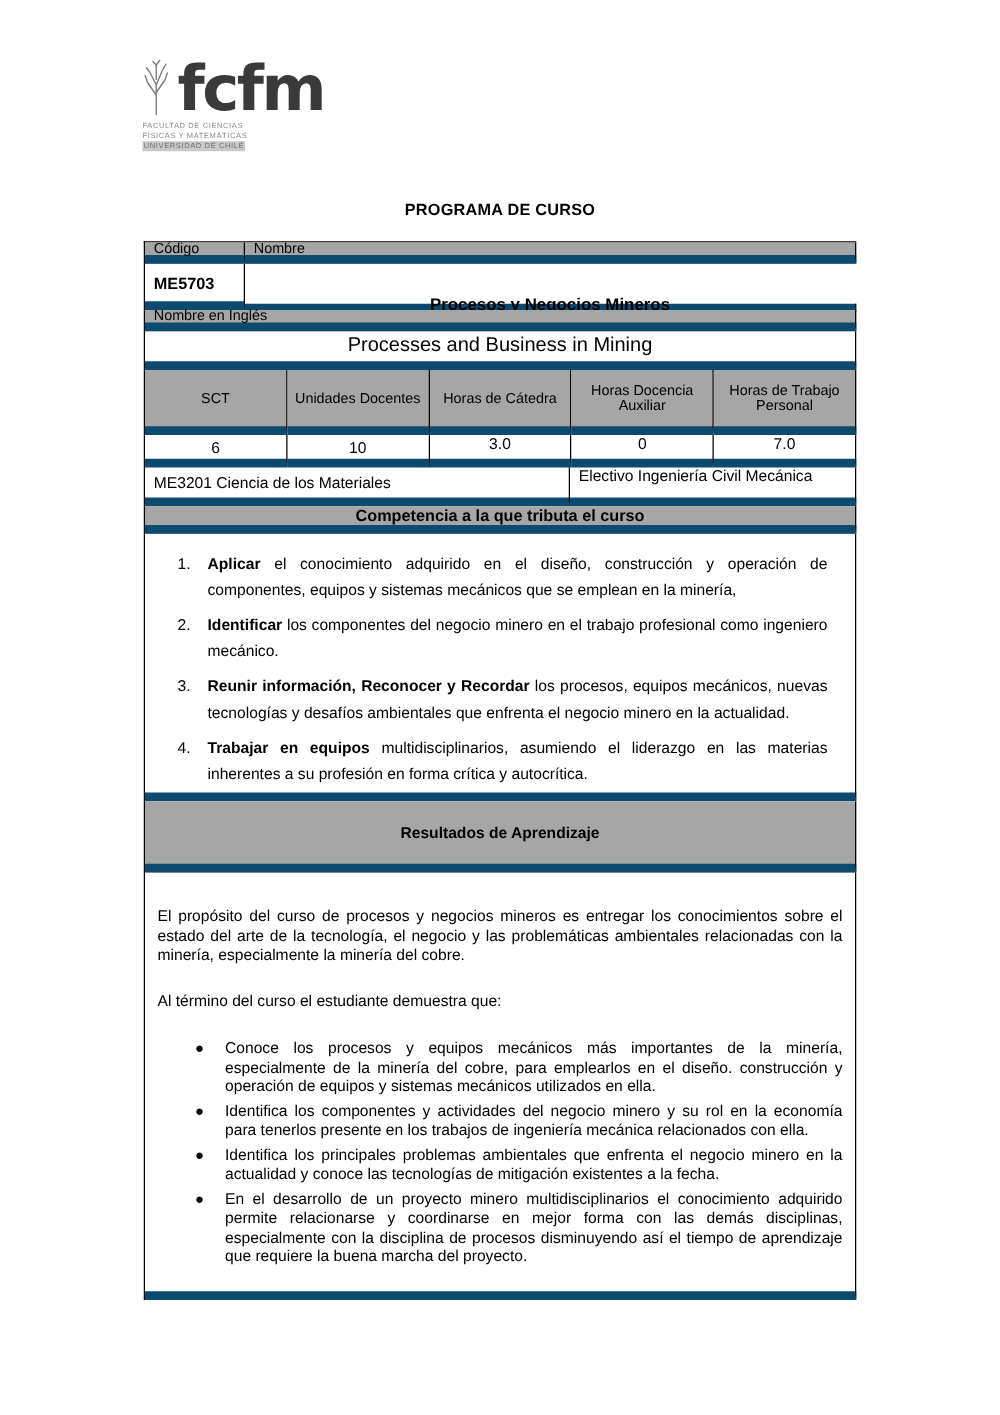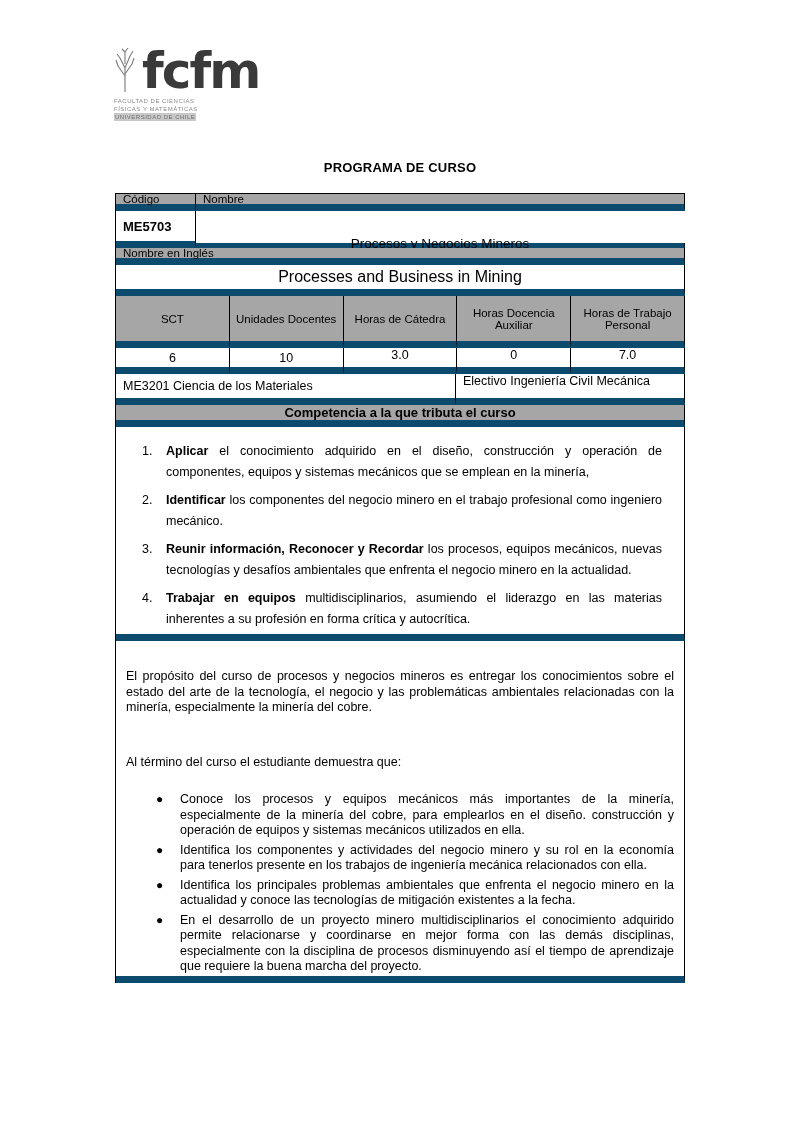--- a/index.html
+++ b/index.html
@@ -40,36 +40,36 @@
     border-right:1px solid #000; border-bottom:7px solid #0c4a6e;
     display:flex; align-items:center; min-width:0;
   }
   .gray { background:#a6a6a6; }
   .grow { flex:1; }
   .c { justify-content:center; text-align:center; }
   .vtop { align-items:flex-start; }
   .padl { padding-left:7px; }
 
   .code-cell { width:80px; }
-  .course-name { font-size:13.5px; font-weight:normal;margin-top:32px; }
+  .course-name { font-size:13.5px; font-weight:bold;margin-top:32px; }
   .code-val { font-size:13px; font-weight:bold; }
   .english-name { font-size:16px; }
   .req-left { width:340px; }
 
   
   .comp-body { display:block; padding:14px 22px 0 26px; }
   .comp-item { display:flex; margin-bottom:7px; font-size:12.5px; line-height:21px; }
   .comp-num { width:24px; flex:0 0 24px; }
   .comp-text { flex:1; text-align:justify; }
 
   
   .res-title { font-weight:bold; font-size:12.5px; }
   .res-body { display:block; padding:28px 10px 0 10px; font-size:12.5px; line-height:15.5px; }
   .res-p { text-align:justify; }
-  .res-p2 { margin-top:39px; }
+  .res-p2 { margin-top:21px; }
   .res-bullets { margin-top:22px; padding-left:30px; }
   .res-bullet { display:flex; margin-bottom:4px; }
   .res-bullet-marker { width:24px; flex:0 0 24px; font-size:12px; }
   .res-bullet-text { flex:1; text-align:justify; }
 
   .comp-title-cell { font-weight:bold; font-size:13px; }
 </style>
 </head>
 <body>
 
@@ -155,20 +155,23 @@
           <span class="comp-text"><b>Reunir información, Reconocer y Recordar</b><span> los procesos, equipos mecánicos, nuevas tecnologías y desafíos ambientales que enfrenta el negocio minero en la actualidad.</span></span>
         </div>
         <div class="comp-item">
           <span class="comp-num">4.</span>
           <span class="comp-text"><b>Trabajar en equipos</b><span> multidisciplinarios, asumiendo el liderazgo en las materias inherentes a su profesión en forma crítica y autocrítica.</span></span>
         </div>
       </div>
     </div>
   </div>
 
+  <div class="row" style="height:57px">
+    <div class="cell gray grow c res-title">Resultados de Aprendizaje</div>
+  </div>
 
   <div class="row" style="height:342px">
     <div class="cell grow vtop">
       <div class="res-body" style="width:100%">
         <p class="res-p">El propósito del curso de procesos y negocios mineros es entregar los conocimientos sobre el estado del arte de la tecnología, el negocio y las problemáticas ambientales relacionadas con la minería, especialmente la minería del cobre.</p>
         <p class="res-p res-p2">Al término del curso el estudiante demuestra que:</p>
         <div class="res-bullets">
           <div class="res-bullet">
             <span class="res-bullet-marker">●</span>
             <span class="res-bullet-text">Conoce los procesos y equipos mecánicos más importantes de la minería, especialmente de la minería del cobre, para emplearlos en el diseño. construcción y operación de equipos y sistemas mecánicos utilizados en ella.</span>

